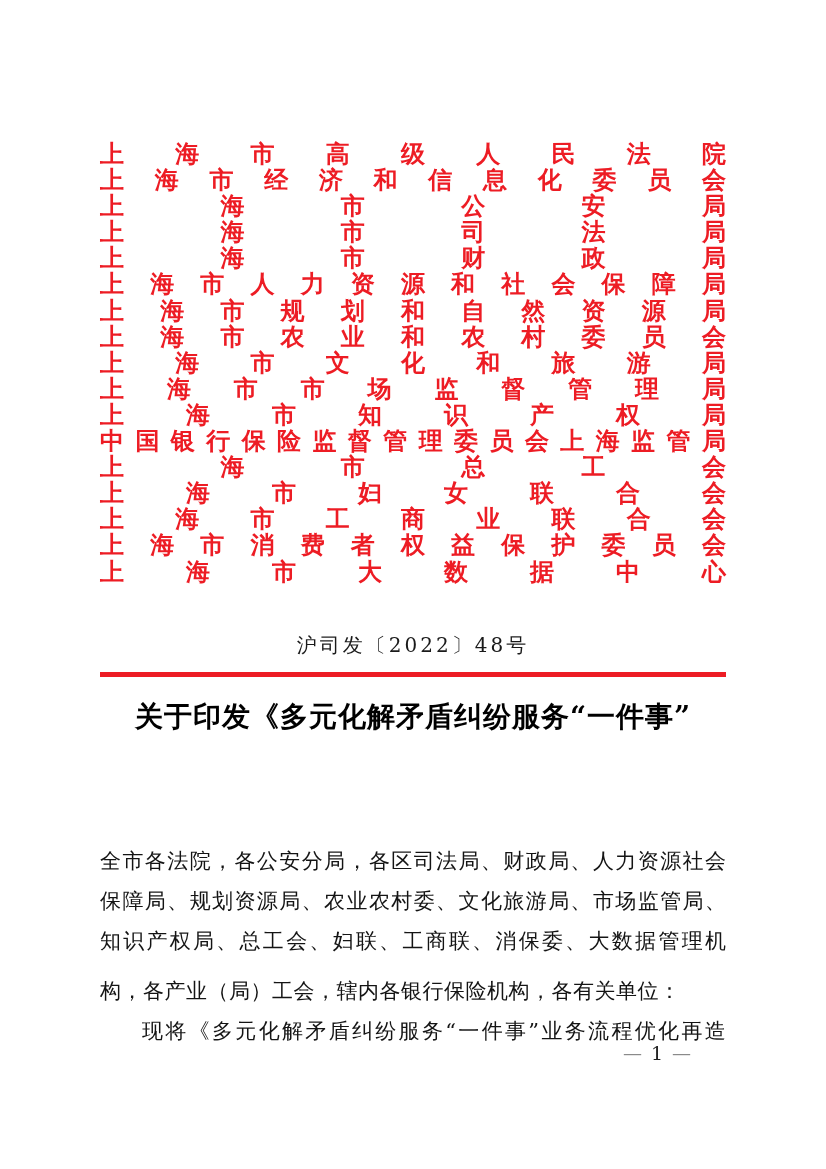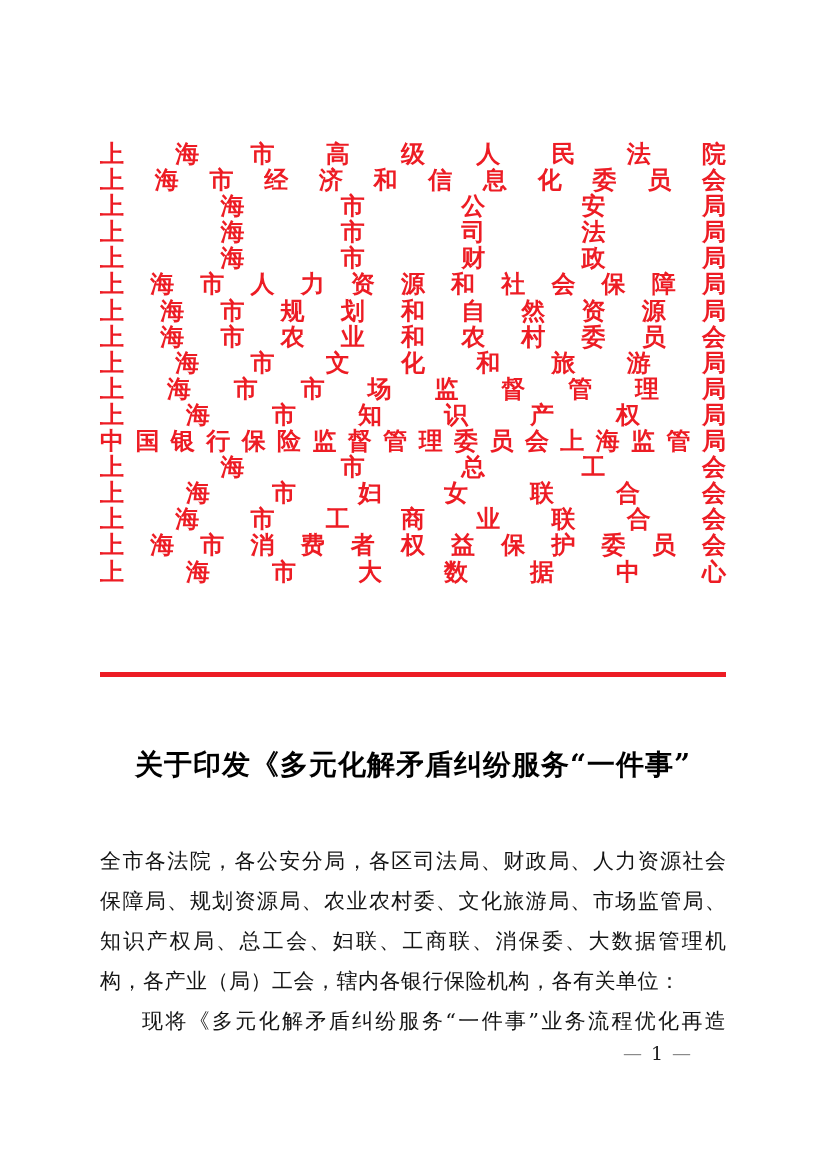--- a/index.html
+++ b/index.html
@@ -55,21 +55,21 @@
     position: absolute;
     top: 672px;
     left: 100px;
     width: 626px;
     height: 5px;
     background: #ed1c24;
   }
   
   .title-block {
     position: absolute;
-    top: 740px;
+    top: 692px;
     left: 100px;
     width: 626px;
     text-align: center;
     color: #000000;
   }
   .title-line {
     font-size: 28px;
     font-weight: bold;
     line-height: 49px;
     letter-spacing: 1px;
@@ -83,20 +83,21 @@
     font-size: 21px;
     color: #141414;
   }
   .body-line {
     height: 40px;
     line-height: 40px;
     white-space: nowrap;
   }
   .body-line.plain {
     letter-spacing: 0.5px;
+    margin-top: 10px;
   }
   .body-line.indent {
     padding-left: 42px;
   }
   
   .page-number {
     position: absolute;
     top: 1042px;
     right: 126px;
     font-size: 19px;
@@ -308,20 +309,21 @@
         <span>海</span>
         <span>市</span>
         <span>大</span>
         <span>数</span>
         <span>据</span>
         <span>中</span>
         <span>心</span>
       </div>
   </div>
 
+  <div class="doc-number">沪司发〔2022〕48号</div>
 
   <div class="red-rule"></div>
 
   <div class="title-block">
     <div class="title-line">关于印发《多元化解矛盾纠纷服务“一件事”</div>
   </div>
 
   <div class="body-block">
     <div class="body-line js-justify">
         <span>全</span>

